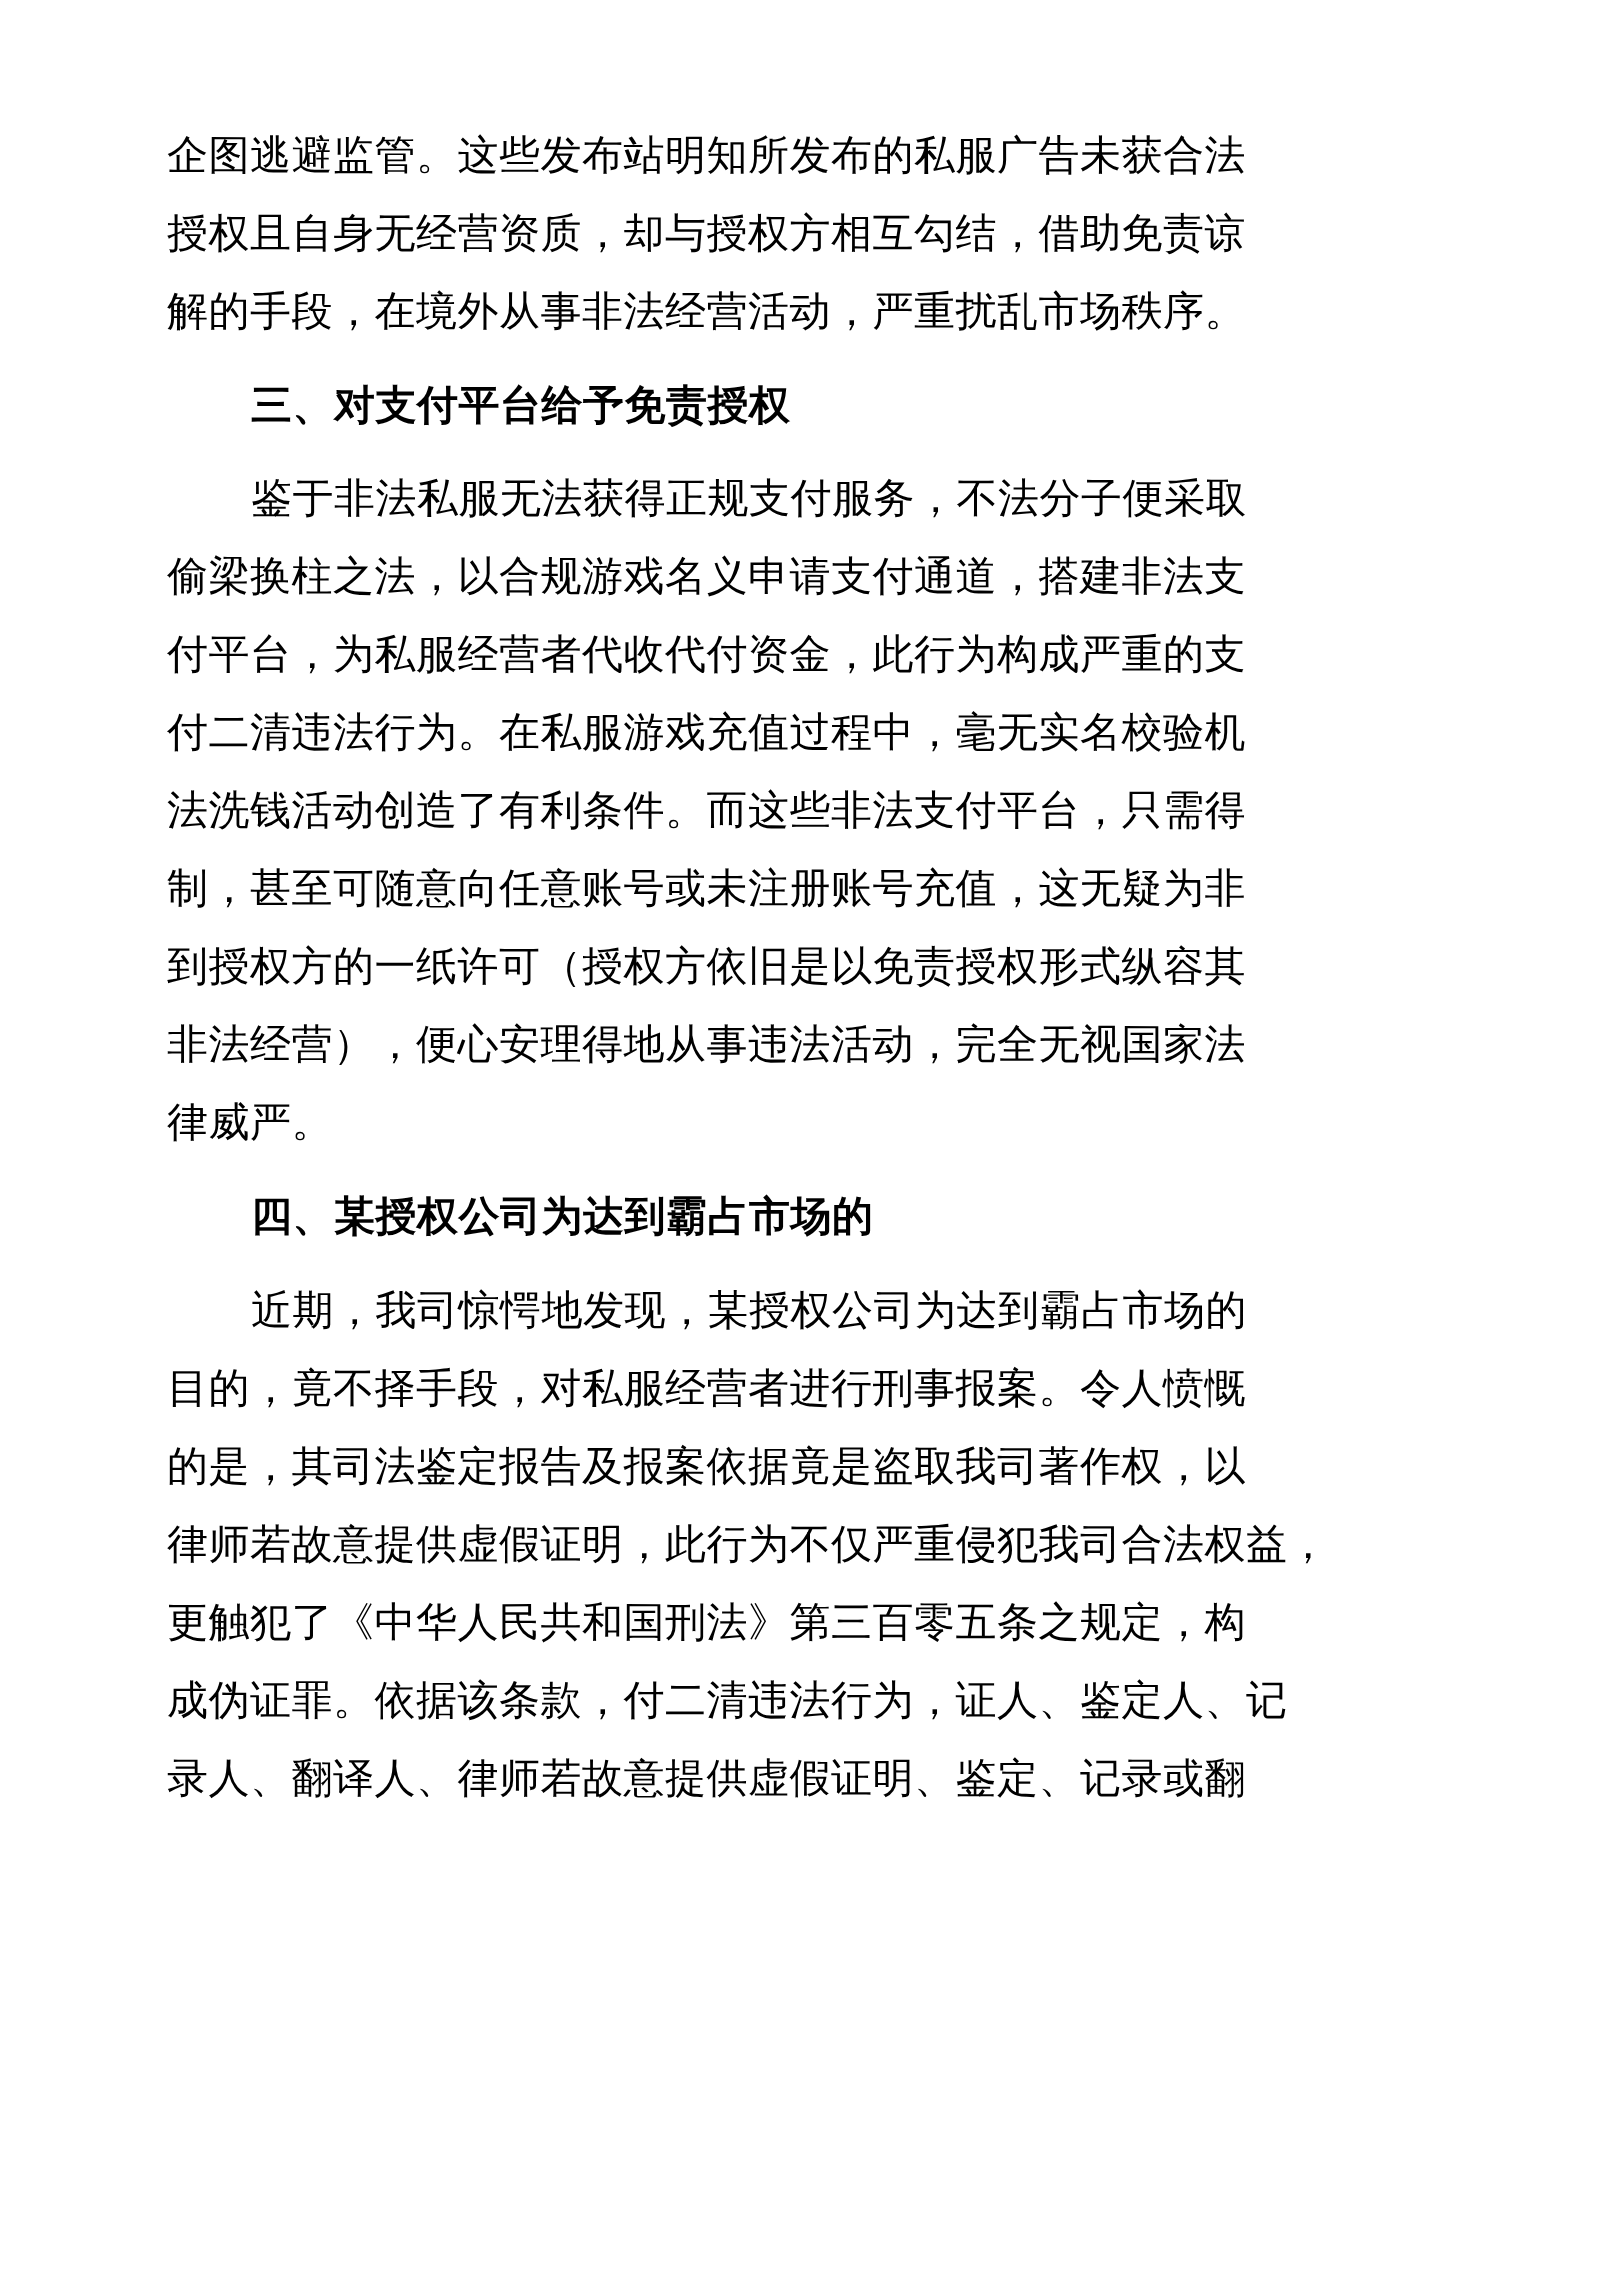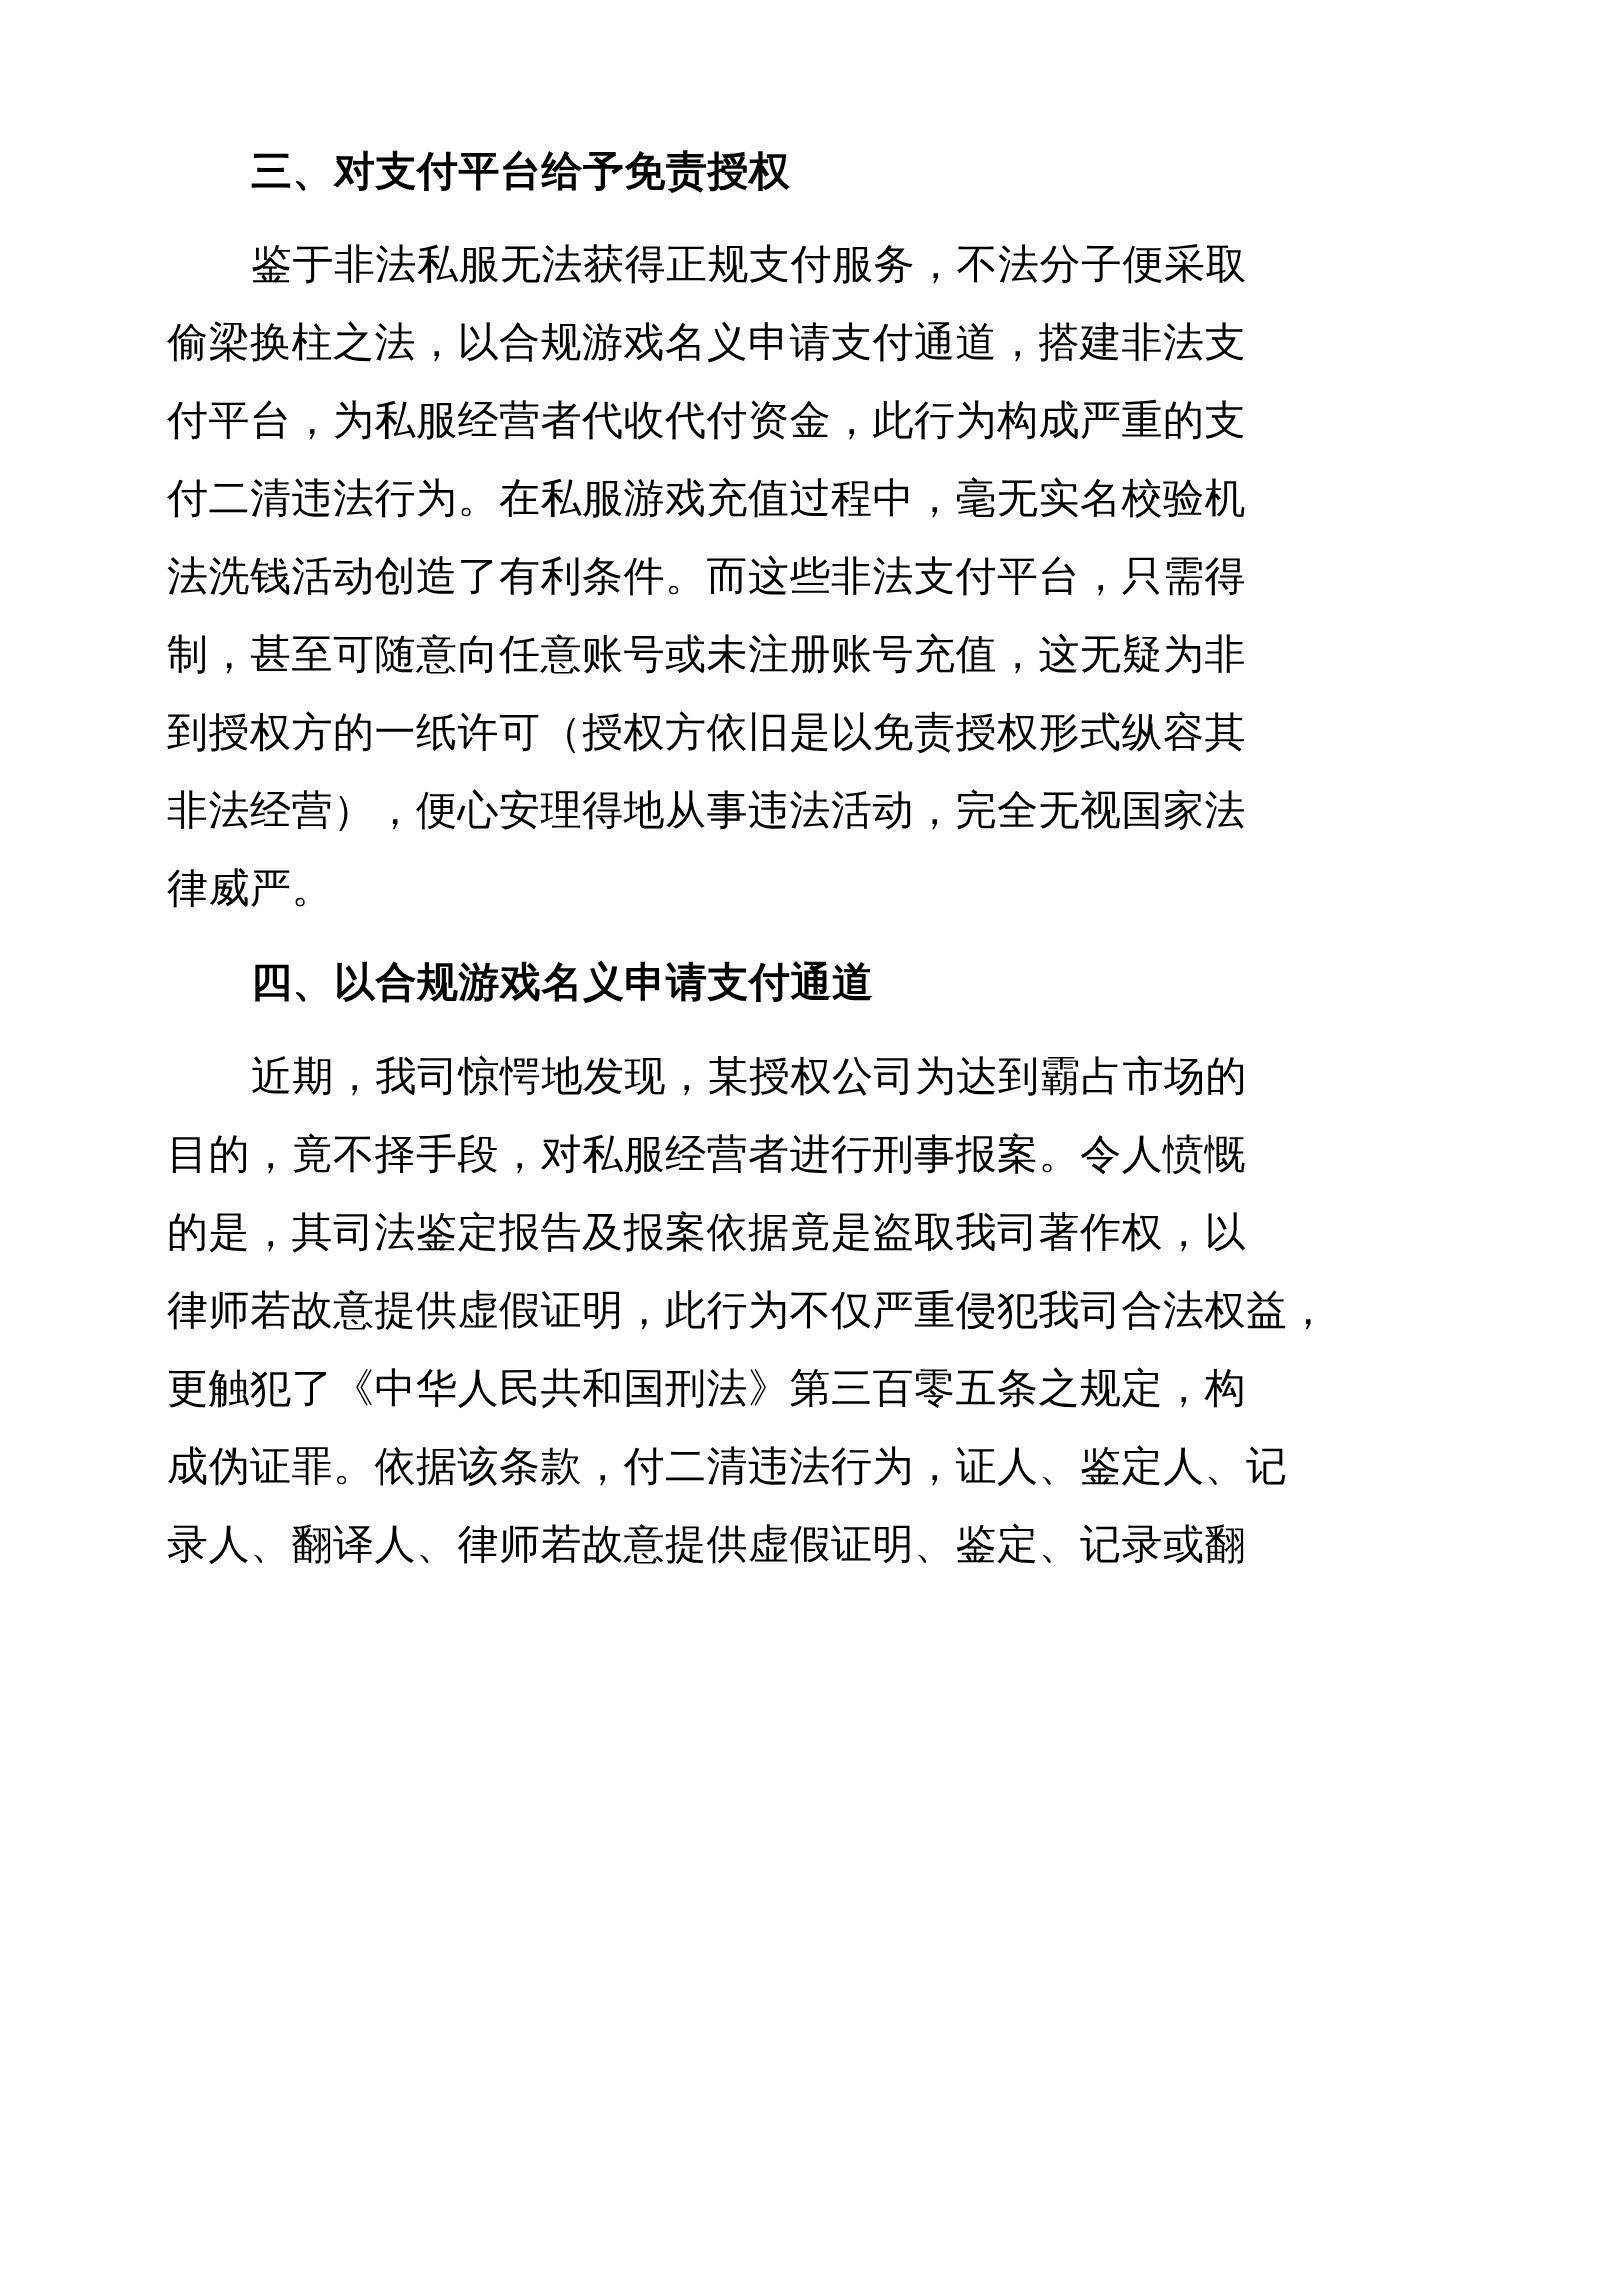--- a/index.html
+++ b/index.html
@@ -34,36 +34,41 @@
     line-height: 78px;
     letter-spacing: 0.5px;
   }
   .block.bold .line { font-weight: 700; }
 </style>
 </head>
 <body>
 
 <div class="page">
   <div class="content" id="doc-content">
+      <div class="block">
+        <span class="line">企图逃避监管。这些发布站明知所发布的私服广告未获合法</span>
+        <span class="line">授权且自身无经营资质，却与授权方相互勾结，借助免责谅</span>
+        <span class="line">解的手段，在境外从事非法经营活动，严重扰乱市场秩序。</span>
+      </div>
       <div class="block bold" style="margin-top: 15.7px; margin-bottom: 15.7px;">
         <span class="line indent">三、对支付平台给予免责授权</span>
       </div>
       <div class="block">
         <span class="line indent">鉴于非法私服无法获得正规支付服务，不法分子便采取</span>
         <span class="line">偷梁换柱之法，以合规游戏名义申请支付通道，搭建非法支</span>
         <span class="line">付平台，为私服经营者代收代付资金，此行为构成严重的支</span>
         <span class="line">付二清违法行为。在私服游戏充值过程中，毫无实名校验机</span>
         <span class="line">法洗钱活动创造了有利条件。而这些非法支付平台，只需得</span>
         <span class="line">制，甚至可随意向任意账号或未注册账号充值，这无疑为非</span>
         <span class="line">到授权方的一纸许可（授权方依旧是以免责授权形式纵容其</span>
         <span class="line">非法经营），便心安理得地从事违法活动，完全无视国家法</span>
         <span class="line">律威严。</span>
       </div>
       <div class="block bold" style="margin-top: 15.7px; margin-bottom: 15.7px;">
-        <span class="line indent">四、以合规游戏名义申请支付通道</span>
+        <span class="line indent">四、某授权公司为达到霸占市场的</span>
       </div>
       <div class="block">
         <span class="line indent">近期，我司惊愕地发现，某授权公司为达到霸占市场的</span>
         <span class="line">目的，竟不择手段，对私服经营者进行刑事报案。令人愤慨</span>
         <span class="line">的是，其司法鉴定报告及报案依据竟是盗取我司著作权，以</span>
         <span class="line">律师若故意提供虚假证明，此行为不仅严重侵犯我司合法权益，</span>
         <span class="line">更触犯了《中华人民共和国刑法》第三百零五条之规定，构</span>
         <span class="line">成伪证罪。依据该条款，付二清违法行为，证人、鉴定人、记</span>
         <span class="line">录人、翻译人、律师若故意提供虚假证明、鉴定、记录或翻</span>
       </div>

